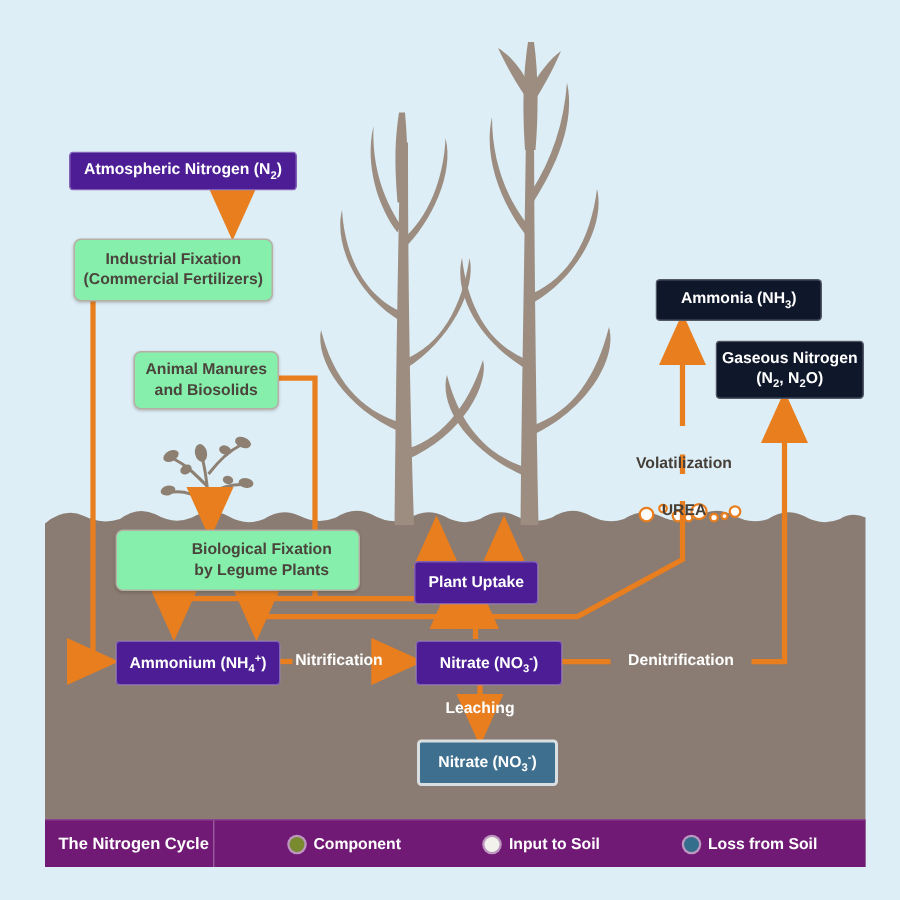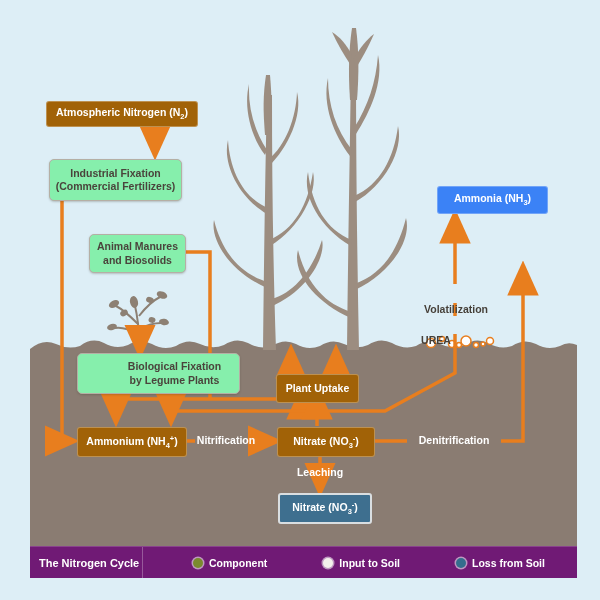--- a/index.html
+++ b/index.html
@@ -1,23 +1,23 @@
 <!DOCTYPE html>
 <html><head>
 <meta charset="utf-8">
 <style>
   html,body{margin:0;padding:0;}
   body{font-family:"Liberation Sans",sans-serif;}
   .stage{position:relative;width:600px;height:600px;background:#ddeef6;overflow:hidden;}
   svg{position:absolute;left:0;top:0;}
   .box{position:absolute;display:flex;flex-direction:column;align-items:center;justify-content:center;
        font-weight:bold;font-size:10.5px;line-height:1.25;text-align:center;border-radius:3px;z-index:3;}
-  .box.green{background:#a16207;color:#ffffff;border:1px solid rgba(255,255,255,.30);}
+  .box.green{background:#4c1d95;color:#ffffff;border:1px solid rgba(255,255,255,.30);}
   .box.white{background:#86efac;color:#4a443c;border:1px solid #b5afa5;border-radius:5px;box-shadow:0 1px 2px rgba(60,50,40,.25);}
-  .box.navy{background:#3b82f6;color:#ffffff;border:1px solid rgba(255,255,255,.28);}
+  .box.navy{background:#0f172a;color:#ffffff;border:1px solid rgba(255,255,255,.28);}
   .box.steel{background:#3e6f8f;color:#ffffff;border:2px solid #d9dee1;}
   sub{font-size:7.5px;vertical-align:-3px;}
   sup{font-size:7.5px;vertical-align:4px;}
   .flabel{position:absolute;font-weight:bold;font-size:10.5px;text-align:center;z-index:3;}
   .flabel.white{color:#ffffff;}
   .flabel.dark{color:#453f38;margin-top:16px;}
   .legend-bar{position:absolute;left:30px;top:546px;width:547px;height:32px;background:#701a75;
               border-top:1px solid rgba(255,255,255,.18);display:flex;align-items:center;
               color:#ffffff;font-weight:bold;z-index:4;box-sizing:border-box;}
   .legend-title{width:113px;padding-left:9px;font-size:11px;border-right:1px solid rgba(255,255,255,.28);
@@ -156,26 +156,30 @@
   </div>
 
   <div class="box steel" style="left:278px;top:493px;width:90px;height:27px;">
     <span>Nitrate (NO<sub>3</sub><sup>-</sup>)</span>
   </div>
 
   <div class="box navy" style="left:437px;top:186px;width:109px;height:26px;">
     <span>Ammonia (NH<sub>3</sub>)</span>
   </div>
 
+  <div class="box navy" style="left:477px;top:227px;width:97px;height:37px;">
+    <span>Gaseous Nitrogen</span>
+    <span>(N<sub>2</sub>, N<sub>2</sub>O)</span>
+  </div>
 
   <div class="flabel white" style="left:190px;top:434px;width:72px;">Nitrification</div>
   <div class="flabel white" style="left:406px;top:434px;width:96px;">Denitrification</div>
   <div class="flabel white" style="left:290px;top:466px;width:60px;">Leaching</div>
   <div class="flabel dark" style="left:416px;top:287px;width:80px;">Volatilization</div>
-  <div class="flabel dark" style="left:412px;top:318px;width:48px;">UREA</div>
+  <div class="flabel dark" style="left:432px;top:318px;width:48px;">UREA</div>
 
   <div class="legend-bar">
     <div class="legend-title">The Nitrogen Cycle</div>
     <div class="legend-items">
       <div class="legend-item">
         <span class="dot component"></span>
         <span>Component</span>
       </div>
       <div class="legend-item">
         <span class="dot input"></span>

